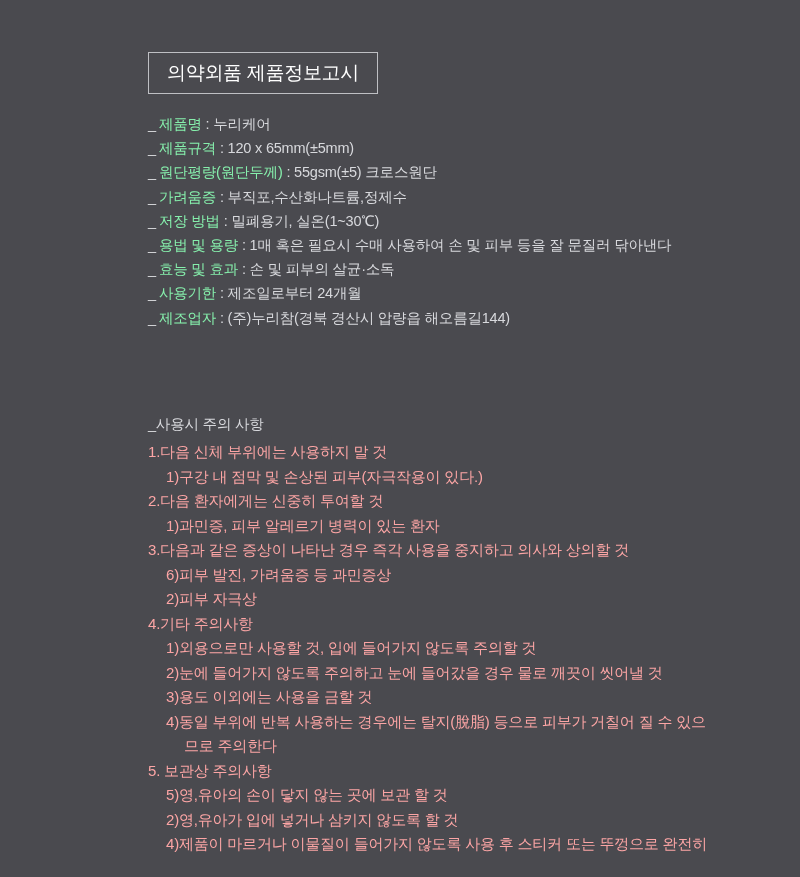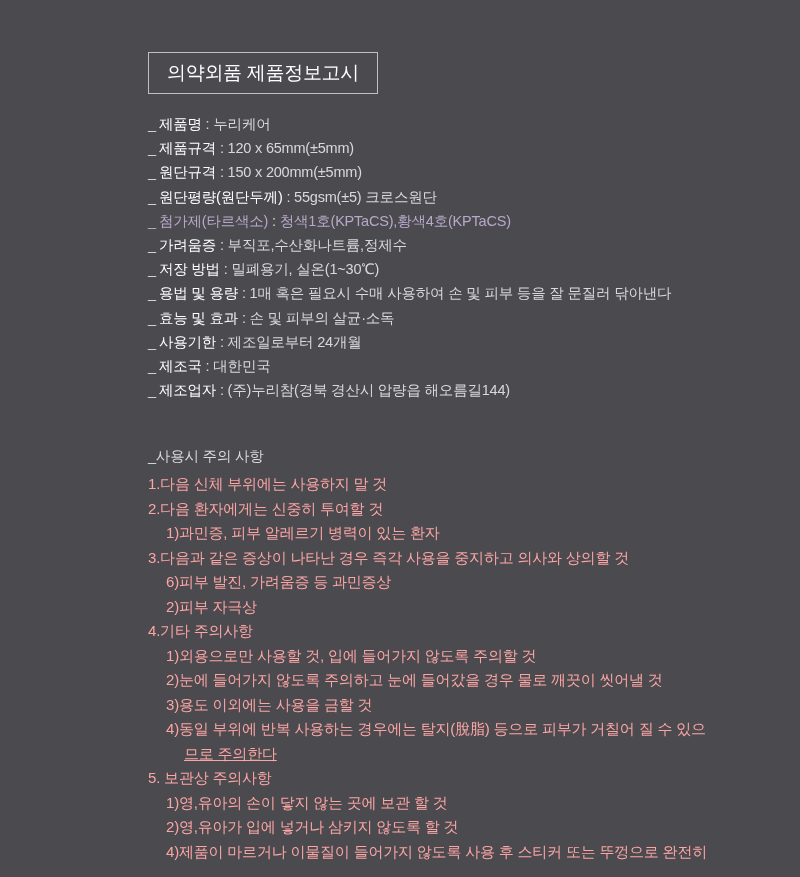--- a/index.html
+++ b/index.html
@@ -45,97 +45,93 @@
     line-height: 24.2px;
     color: #d8d9dd;
     letter-spacing: -0.2px;
     white-space: nowrap;
   }
   .spec-row .dash {
     color: #d8d9dd;
     margin-right: 3px;
   }
   .spec-row .lbl {
-    color: #ffffff;
+    color: #86efac;
   }
   .spec-row.accent .lbl,
   .spec-row.accent .val,
   .spec-row.accent .dash {
     color: #b9a9c9;
   }
   .notice {
     position: absolute;
     left: 148px;
     top: 412px;
     width: 630px;
   }
   .notice-heading {
     font-size: 14.5px;
     line-height: 24px;
     color: #d8d9dd;
     letter-spacing: -0.2px;
     margin-bottom: 4px;
-    margin-top: 32px;
   }
   .n-item {
     font-size: 15px;
     line-height: 24.5px;
     color: #fca5a5;
     letter-spacing: -0.2px;
   }
   .n-lvl1 {
     padding-left: 0px;
   }
   .n-lvl2 {
     padding-left: 18px;
   }
   .n-cont {
     padding-left: 36px;
-    text-decoration: underline;
   }
 </style>
 </head>
 <body>
 
 <div class="page">
 
   <div class="title-box">
     <div class="title-text">의약외품 제품정보고시</div>
   </div>
 
   <div class="spec-list">
       <div class="spec-row"><span class="dash">_</span><span class="lbl">제품명</span><span> : </span><span class="val">누리케어</span></div>
       <div class="spec-row"><span class="dash">_</span><span class="lbl">제품규격</span><span> : </span><span class="val">120 x 65mm(±5mm)</span></div>
-      <div class="spec-row"><span class="dash">_</span><span class="lbl">원단규격</span><span> : </span><span class="val">150 x 200mm(±5mm)</span></div>
       <div class="spec-row"><span class="dash">_</span><span class="lbl">원단평량(원단두께)</span><span> : </span><span class="val">55gsm(±5) 크로스원단</span></div>
-      <div class="spec-row accent"><span class="dash">_</span><span class="lbl">첨가제(타르색소)</span><span> : </span><span class="val">청색1호(KPTaCS),황색4호(KPTaCS)</span></div>
       <div class="spec-row"><span class="dash">_</span><span class="lbl">가려움증</span><span> : </span><span class="val">부직포,수산화나트륨,정제수</span></div>
       <div class="spec-row"><span class="dash">_</span><span class="lbl">저장 방법</span><span> : </span><span class="val">밀폐용기, 실온(1~30℃)</span></div>
       <div class="spec-row"><span class="dash">_</span><span class="lbl">용법 및 용량</span><span> : </span><span class="val">1매 혹은 필요시 수매 사용하여 손 및 피부 등을 잘 문질러 닦아낸다</span></div>
       <div class="spec-row"><span class="dash">_</span><span class="lbl">효능 및 효과</span><span> : </span><span class="val">손 및 피부의 살균·소독</span></div>
       <div class="spec-row"><span class="dash">_</span><span class="lbl">사용기한</span><span> : </span><span class="val">제조일로부터 24개월</span></div>
-      <div class="spec-row"><span class="dash">_</span><span class="lbl">제조국</span><span> : </span><span class="val">대한민국</span></div>
       <div class="spec-row"><span class="dash">_</span><span class="lbl">제조업자</span><span> : </span><span class="val">(주)누리참(경북 경산시 압량읍 해오름길144)</span></div>
     </div>
 
   <div class="notice">
     <div class="notice-heading">_사용시 주의 사항</div>
     <div class="notice-items">
         <div class="n-item n-lvl1">1.다음 신체 부위에는 사용하지 말 것</div>
+        <div class="n-item n-lvl2">1)구강 내 점막 및 손상된 피부(자극작용이 있다.)</div>
         <div class="n-item n-lvl1">2.다음 환자에게는 신중히 투여할 것</div>
         <div class="n-item n-lvl2">1)과민증, 피부 알레르기 병력이 있는 환자</div>
         <div class="n-item n-lvl1">3.다음과 같은 증상이 나타난 경우 즉각 사용을 중지하고 의사와 상의할 것</div>
         <div class="n-item n-lvl2">6)피부 발진, 가려움증 등 과민증상</div>
         <div class="n-item n-lvl2">2)피부 자극상</div>
         <div class="n-item n-lvl1">4.기타 주의사항</div>
         <div class="n-item n-lvl2">1)외용으로만 사용할 것, 입에 들어가지 않도록 주의할 것</div>
         <div class="n-item n-lvl2">2)눈에 들어가지 않도록 주의하고 눈에 들어갔을 경우 물로 깨끗이 씻어낼 것</div>
         <div class="n-item n-lvl2">3)용도 이외에는 사용을 금할 것</div>
         <div class="n-item n-lvl2">4)동일 부위에 반복 사용하는 경우에는 탈지(脫脂) 등으로 피부가 거칠어 질 수 있으</div>
         <div class="n-item n-cont">므로 주의한다</div>
         <div class="n-item n-lvl1">5. 보관상 주의사항</div>
-        <div class="n-item n-lvl2">1)영,유아의 손이 닿지 않는 곳에 보관 할 것</div>
+        <div class="n-item n-lvl2">5)영,유아의 손이 닿지 않는 곳에 보관 할 것</div>
         <div class="n-item n-lvl2">2)영,유아가 입에 넣거나 삼키지 않도록 할 것</div>
         <div class="n-item n-lvl2">4)제품이 마르거나 이물질이 들어가지 않도록 사용 후 스티커 또는 뚜껑으로 완전히</div>
       </div>
   </div>
 
 </div>
 
 </body></html>

